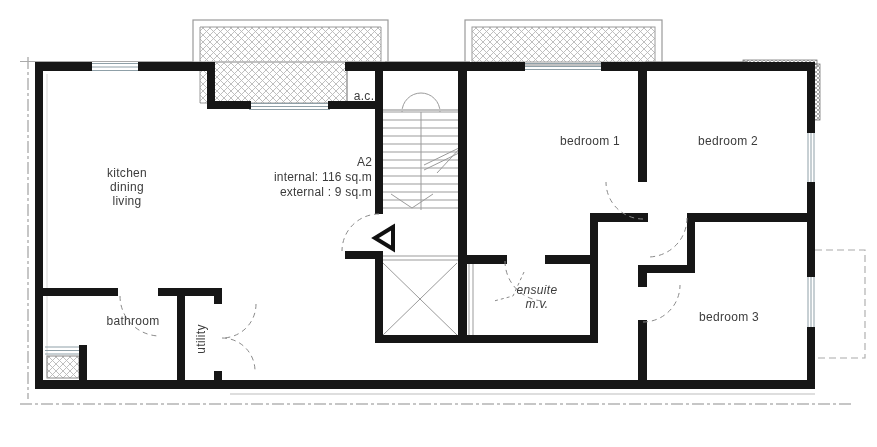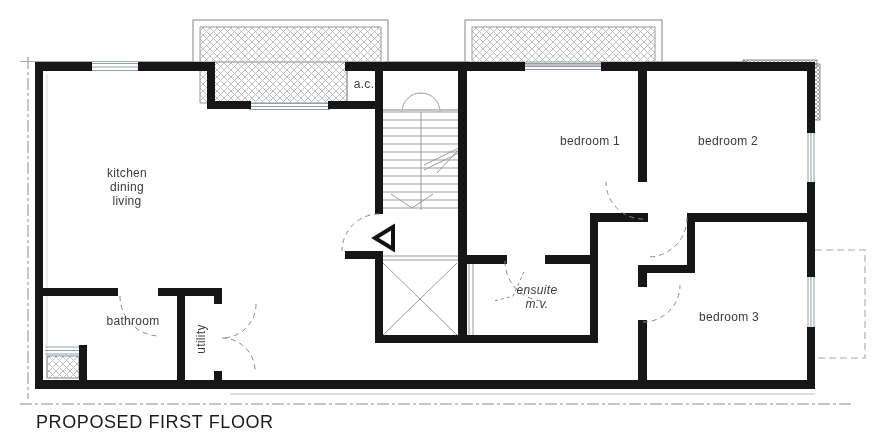--- a/index.html
+++ b/index.html
@@ -153,27 +153,31 @@
 
   <path d="M393,227 L375,238 L393,249 Z" fill="#ffffff" stroke="#111111" stroke-width="4" stroke-linejoin="miter"></path>
 </svg>
 
   <div class="label-block" style="left:127px;top:187px;">
     <div>kitchen</div>
     <div>dining</div>
     <div>living</div>
   </div>
 
+  <div id="unit-info">
+    <div>A2</div>
+    <div>internal: 116 sq.m</div>
+    <div>external : 9 sq.m</div>
+  </div>
 
-  <div class="label" style="left:364px;top:84px;">a.c.</div>
+  <div class="label" style="left:364px;top:96px;">a.c.</div>
   <div class="label" style="left:558px;top:141px;margin-left:32px;">bedroom 1</div>
   <div class="label" style="left:728px;top:141px;">bedroom 2</div>
   <div class="label" style="left:729px;top:308px;margin-top:9px;">bedroom 3</div>
   <div class="label" style="left:112px;top:321px;margin-left:21px;">bathroom</div>
   <div class="label" id="utility-label" style="left:201px;top:339px;">utility</div>
 
   <div class="label-block" style="left:537px;top:297px;font-style:italic;">
     <div>ensuite</div>
     <div>m.v.</div>
   </div>
 
-  <div id="plan-title">PROPOSED FIRST FLOOR</div>
 </div>
 
 </body></html>

